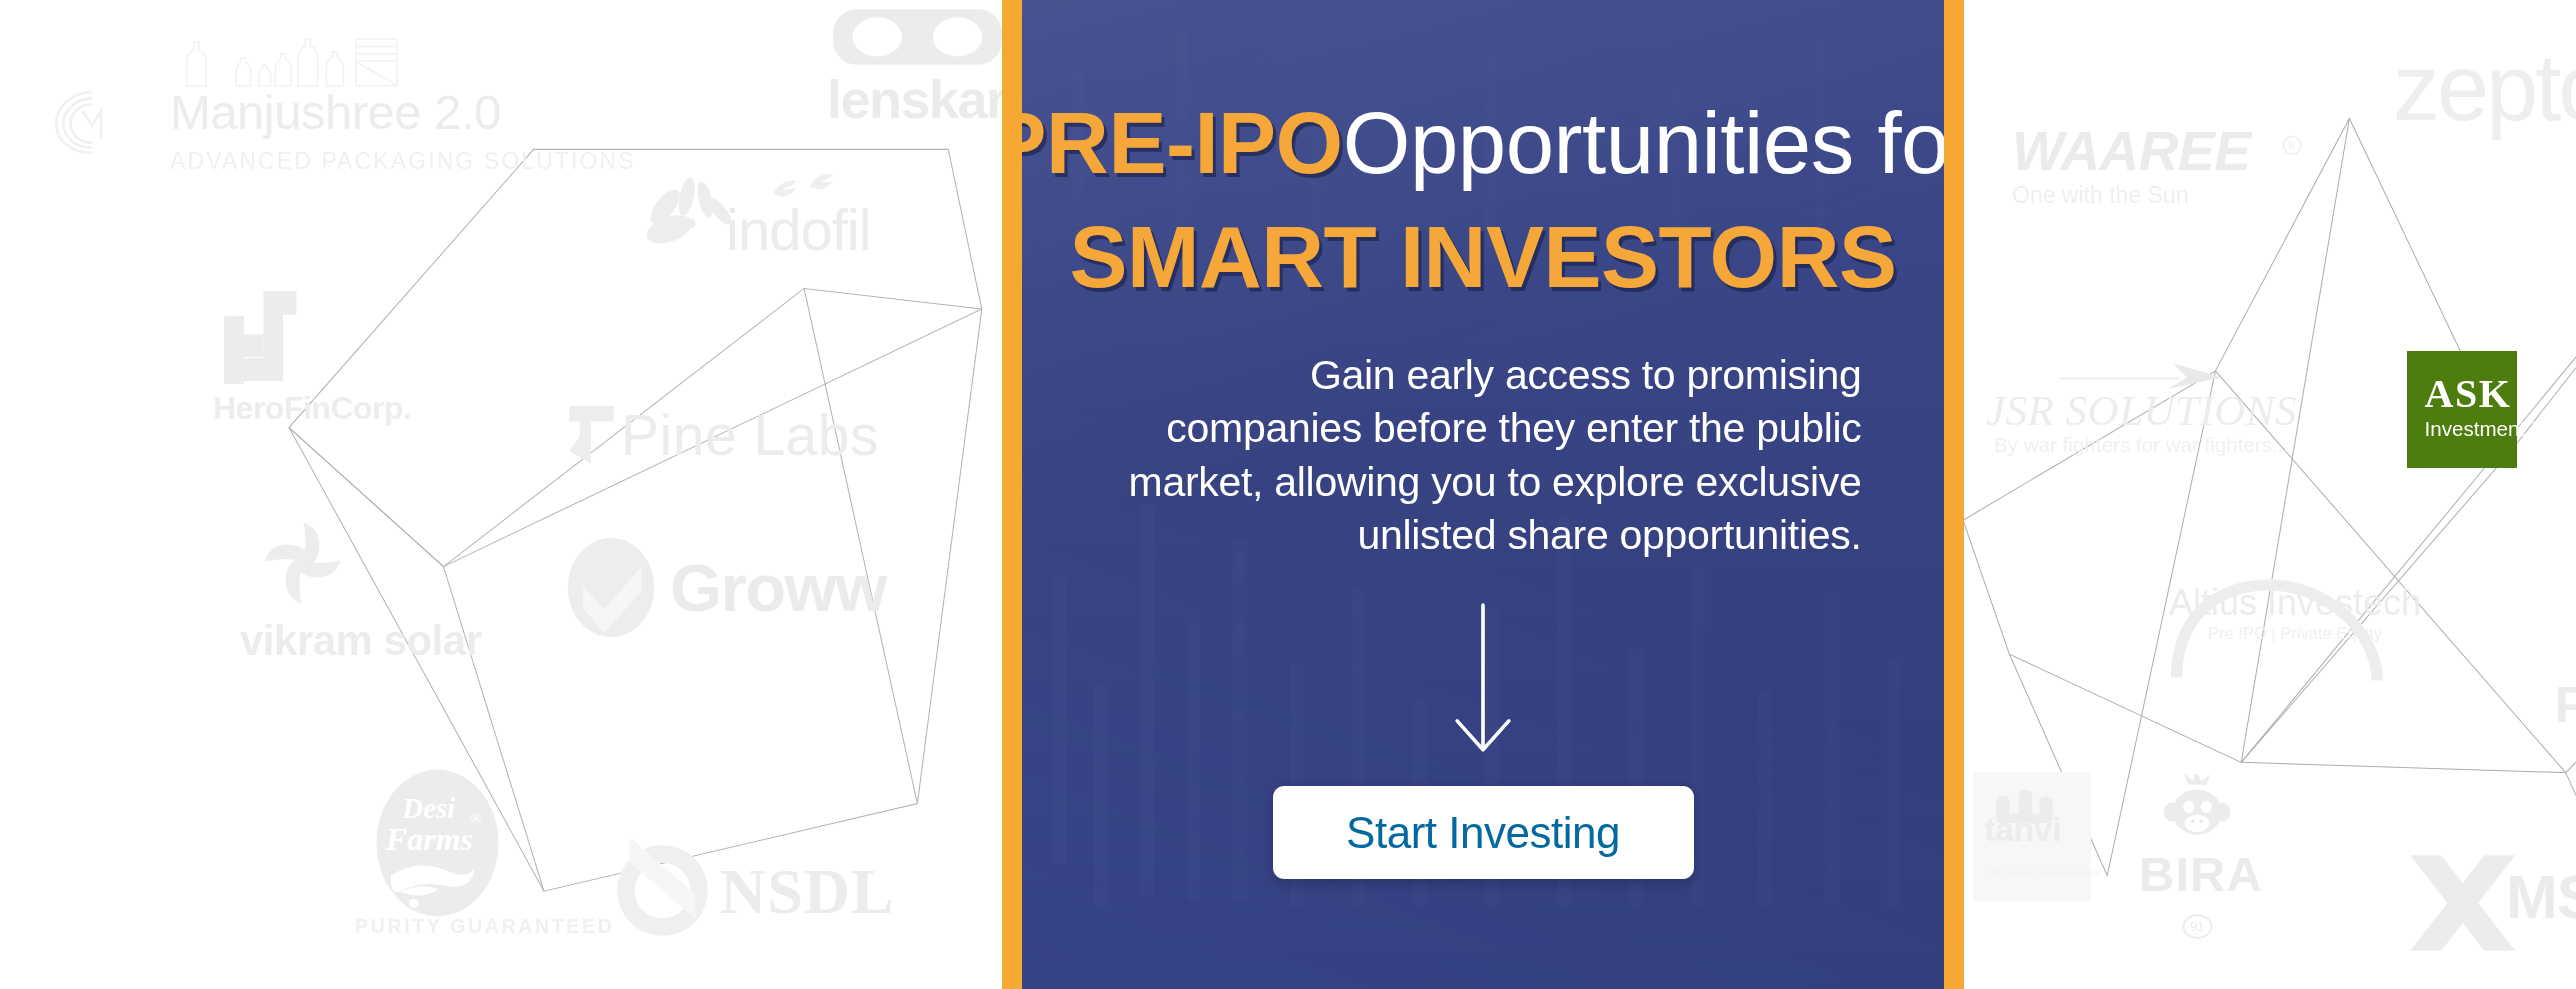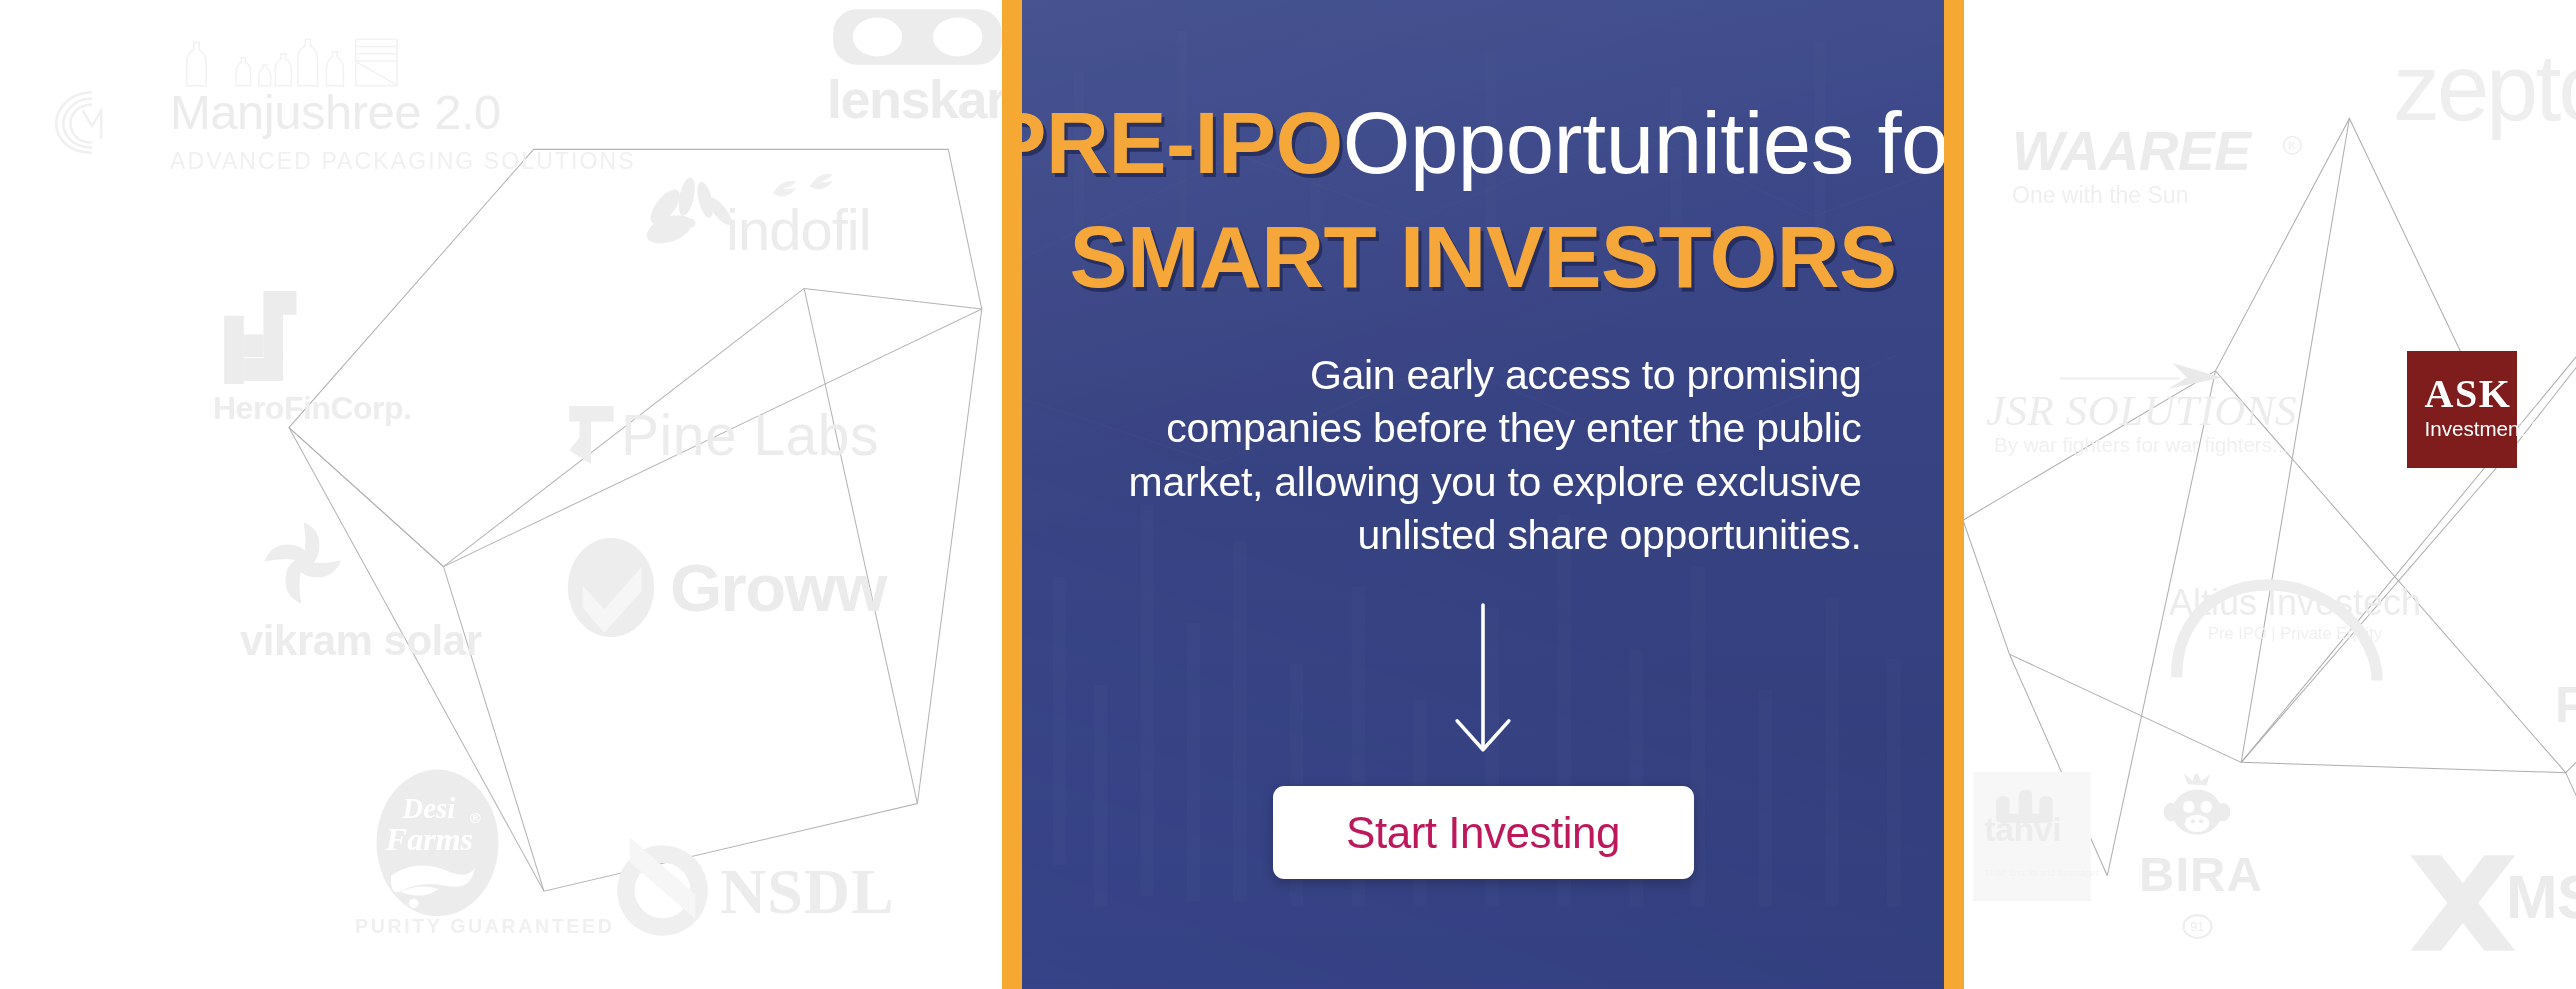--- a/index.html
+++ b/index.html
@@ -80,21 +80,21 @@
   .hl-white{ color:#ffffff; font-weight:400; letter-spacing:-0.5px; }
 
   .subtext{ position:relative; z-index:3; margin-top:49px; width:757px;
             text-align:right; color:#ffffff; font-size:41px;
             font-weight:400; line-height:1.30; letter-spacing:-0.3px; }
 
   .arrow-wrap{ position:relative; z-index:3; margin-top:40px; }
 
   .cta-button{
     position:relative; z-index:3; margin-top:27px;
-    background:#ffffff; color:#be185d;
+    background:#ffffff; color:#0369a1;
     border:none; border-radius:11.3px;
     width:421px; height:93px;
     font-family:"Liberation Sans", sans-serif;
     font-size:44px; font-weight:400; letter-spacing:-0.5px;
     box-shadow:0 3.1px 11.3px rgba(0,0,0,.22);
     cursor:pointer;
   }
 </style>
 </head>
 <body>
@@ -267,21 +267,21 @@
 
     <div class="logo l-jsr" style="left:1986px; top:389px;">
       <svg width="165" height="30" style="position:absolute;left:74px;top:-27px;" viewBox="0 0 320 58">
         <path d="M0,32 L232,32" stroke="#ededed" stroke-width="4" fill="none"></path>
         <path d="M218,2 L314,30 L210,52 L246,30z" fill="#e9e9e9"></path>
       </svg>
       <span class="lg-name">JSR SOLUTIONS</span>
       <span class="lg-tag">By war fighters for war fighters...</span>
     </div>
 
-    <div class="logo l-ask" style="left:2407px; top:351px; width:110px; height:117px; background:#7f1d1d; padding:23px 0 0 17.5px;">
+    <div class="logo l-ask" style="left:2407px; top:351px; width:110px; height:117px; background:#4d7c0f; padding:23px 0 0 17.5px;">
       <span class="lg-name">ASK</span>
       <span class="lg-tag">Investment Managers</span>
     </div>
 
     <div class="logo l-altius" style="left:2169px; top:585px; text-align:center;">
       <svg width="247" height="129" style="position:absolute;left:-13.4px;top:-26px;" viewBox="0 0 480 250">
         <path d="M40,230 C40,60 200,24 300,66 C400,108 430,190 430,236" fill="none" stroke="#ededed" stroke-width="22"></path>
       </svg>
       <span class="lg-name">Altius Investech</span>
       <span class="lg-tag">Pre IPO | Private Equity</span>

